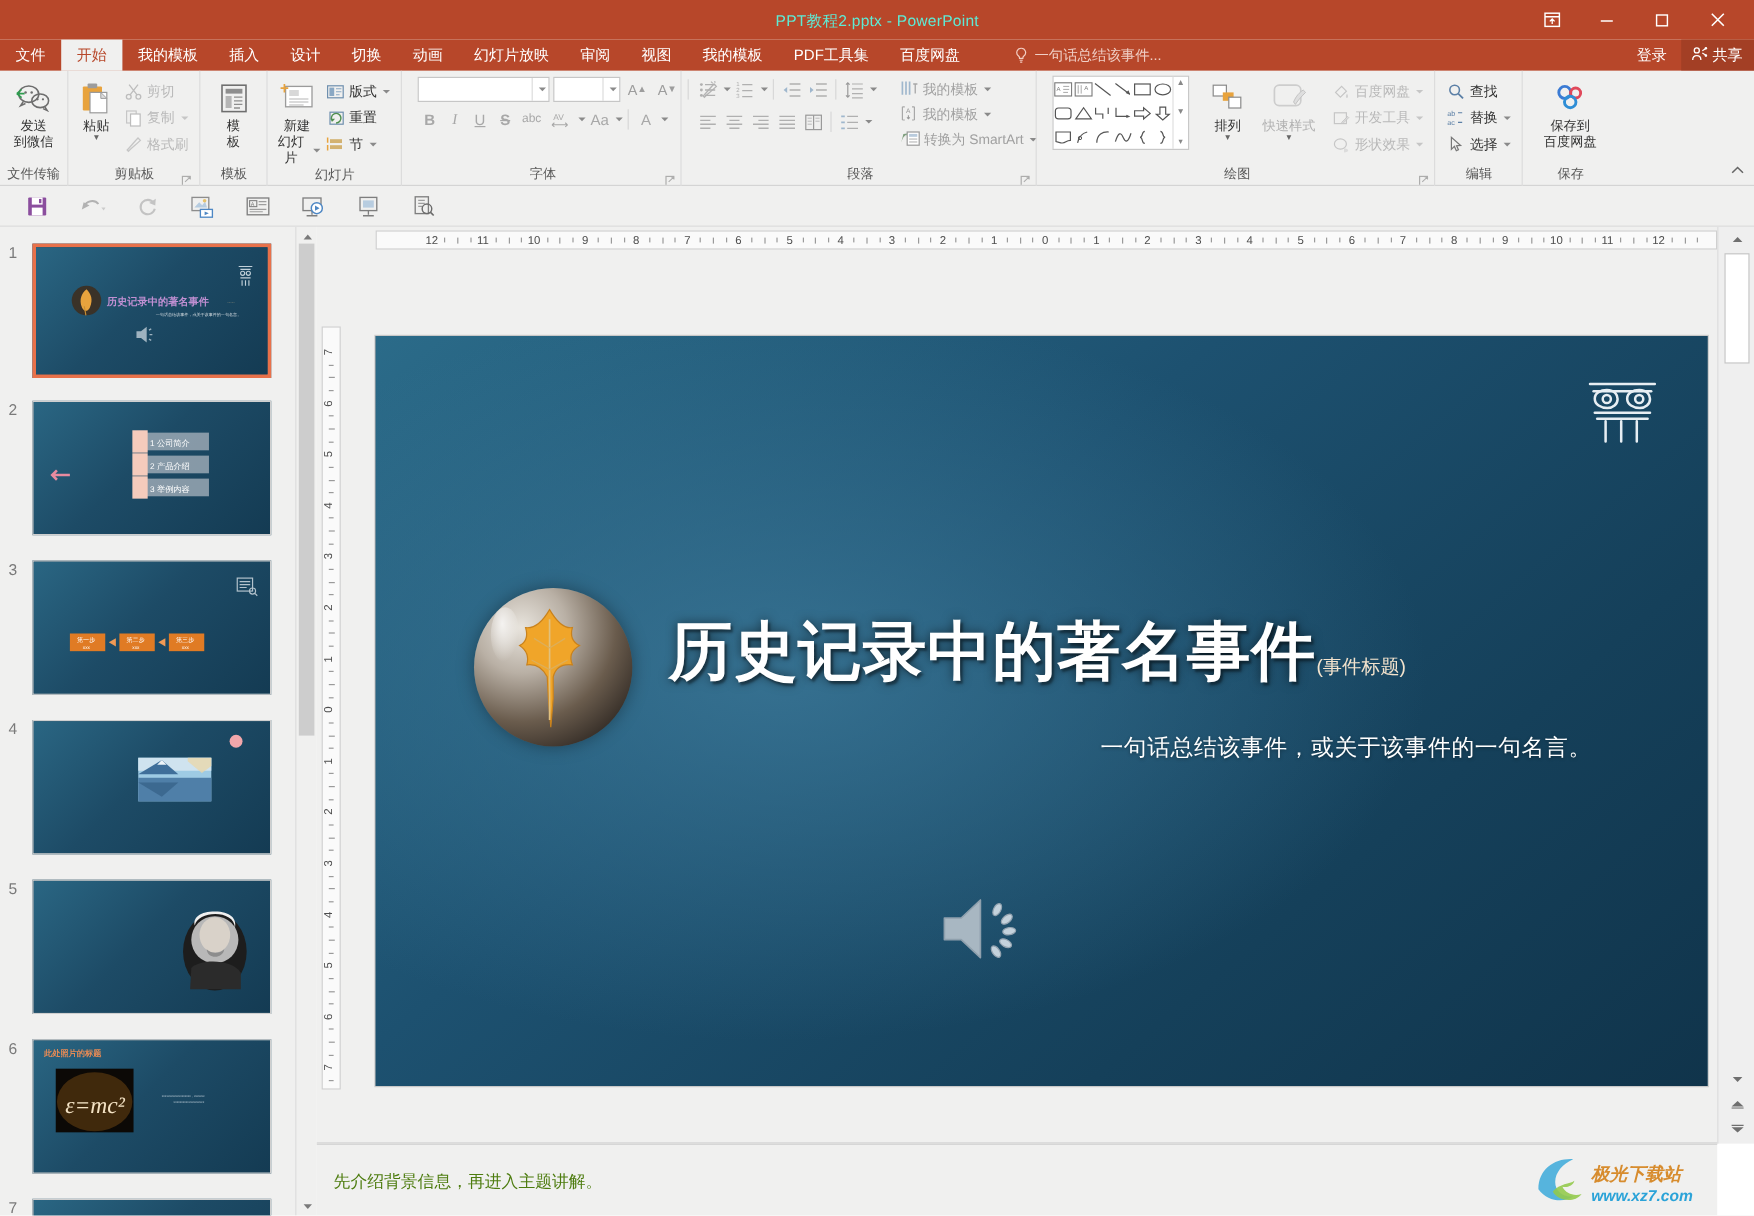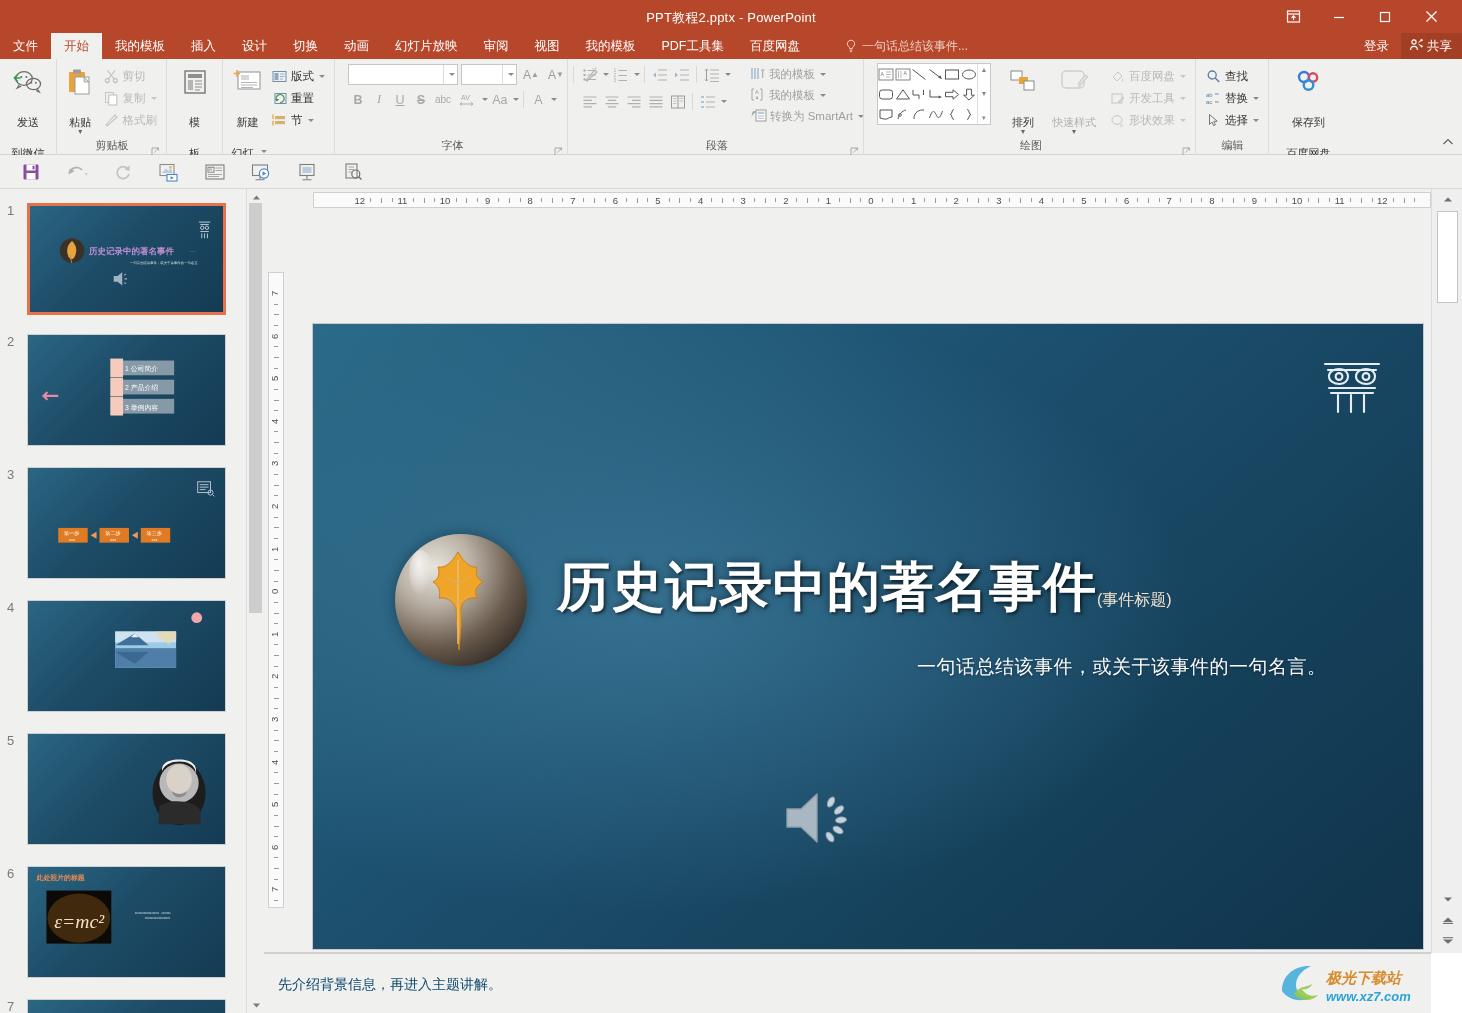--- a/index.html
+++ b/index.html
@@ -11,21 +11,21 @@
   }
   .app{ position:relative; width:1462px; height:1013px; }
 
   
   .titlebar{
     position:absolute; left:0; top:0; width:1462px; height:33px;
     background:#b7472a; color:#fff;
   }
   .titlebar .title{
     position:absolute; left:0; right:0; top:9px; text-align:center;
-    font-size:13px; color:#ffffff; letter-spacing:.2px;
+    font-size:13px; color:#5eead4; letter-spacing:.2px;
   }
   .win-btns{ position:absolute; right:8px; top:0; height:33px; display:flex; align-items:center; gap:0; }
   .win-btn{
     width:46px; height:33px; display:flex; align-items:center; justify-content:center;
     color:#fff; font-size:14px; line-height:1;
   }
   .win-btn svg{ display:block; }
 
   
   .tabbar{
@@ -60,21 +60,21 @@
     height:17px; line-height:15px; text-align:center; font-size:11px; color:#595959;
     position:relative;
   }
   .dlg{ position:absolute; right:2px; bottom:1px; width:9px; height:9px; opacity:.55; }
 
   .bigbtn{
     width:54px; display:flex; flex-direction:column; align-items:center; justify-content:flex-start;
     padding-top:3px; font-size:11px; color:#333; text-align:center; line-height:13px;
   }
   .bigbtn .ico{ height:32px; display:flex; align-items:center; justify-content:center; }
-  .bigbtn .lbl{ margin-top:18px; }
+  .bigbtn .lbl{ margin-top:1px; }
   .bigbtn.dis{ color:#b0b0b0; }
   .caretd{ font-size:8px; line-height:6px; color:#666; }
 
   .smallcol{ display:flex; flex-direction:column; gap:1px; padding-top:3px; }
   .smallbtn{ display:flex; align-items:center; gap:3px; height:21px; padding:0 4px; font-size:11.5px; color:#333; white-space:nowrap;}
   .smallbtn.dis{ color:#b9b9b9; }
   .smallbtn .ico{ width:17px; height:17px; display:flex; align-items:center; justify-content:center; }
   .tri{ width:0;height:0;border-left:3px solid transparent;border-right:3px solid transparent;border-top:3.5px solid #8a8a8a; margin-left:2px;}
   .tri.dis{ border-top-color:#c6c6c6; }
 
@@ -146,21 +146,21 @@
   .vruler .rtick{ position:absolute; left:0; width:16px; text-align:center; height:12px;
      writing-mode:vertical-rl; transform:rotate(180deg); }
   .vruler .rdot{ position:absolute; left:5px; width:4px; height:1px; background:#9a9a9a; }
 
   
   .editarea{
     position:absolute; left:264px; top:189px; right:31px; bottom:60px; background:#f0f0ef;
   }
   .slidecanvas{
     position:absolute; left:313px; top:280px; width:1110px; height:625px;
-    background:#1b4a63; overflow:hidden; box-shadow:0 0 0 1px #c8c8c8;margin-top:44px;
+    background:#1b4a63; overflow:hidden; box-shadow:0 0 0 1px #c8c8c8;
   }
   .slidebg{ position:absolute; inset:0;
     background:
       radial-gradient(ellipse 70% 70% at 30% 45%, rgba(58,118,150,.85) 0%, rgba(28,75,104,0) 70%),
       linear-gradient(140deg,#2b6b89 0%,#1d5170 38%,#15405a 72%,#10344b 100%);
   }
   .colcap{ position:absolute; right:40px; top:34px; width:62px; height:58px; }
   .leafcircle{
     position:absolute; left:82px; top:210px; width:132px; height:132px; border-radius:50%;
     overflow:hidden;
@@ -187,21 +187,21 @@
     border-left:1px solid #dcdcdc;
   }
   .vs-arrow{ position:absolute; left:5px; width:21px; height:20px; display:flex; align-items:center; justify-content:center;}
   .vs-thumb{ position:absolute; left:5px; top:22px; width:21px; height:92px; background:#fff; border:1px solid #c4c4c4; }
 
   
   .notes{
     position:absolute; left:264px; right:31px; bottom:0; height:60px;
     background:#f0f0ef; border-top:1px solid #d0d0d0;
   }
-  .notestext{ position:absolute; left:14px; top:22px; font-size:14px; color:#0c4a6e; }
+  .notestext{ position:absolute; left:14px; top:22px; font-size:14px; color:#4d7c0f; }
 
   .watermark{ position:absolute; right:8px; bottom:6px; width:176px; height:50px;font-style:italic; }
   .wmtext{ font-size:15px; font-weight:bold; }
 
   .sep-bottomline{ position:absolute; left:264px; right:31px; top:952px; height:1px; background:#d0d0d0;}
 </style>
 </head>
 <body>
 
 <div class="app">

